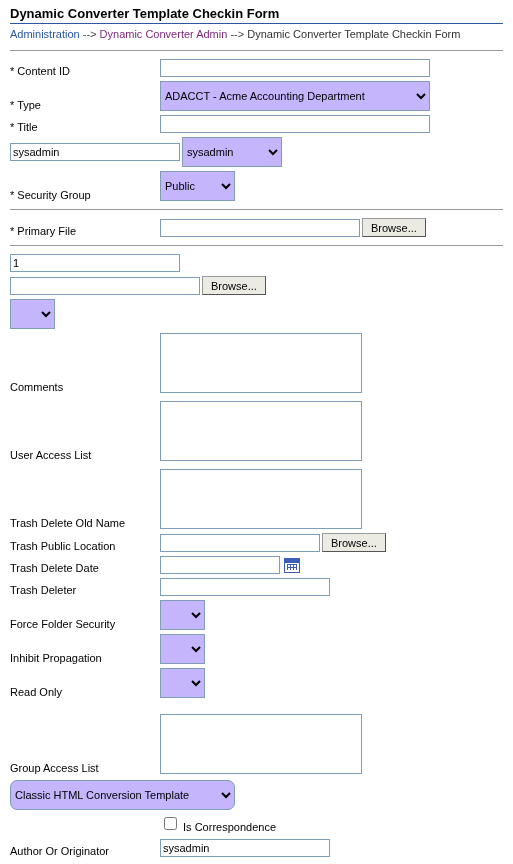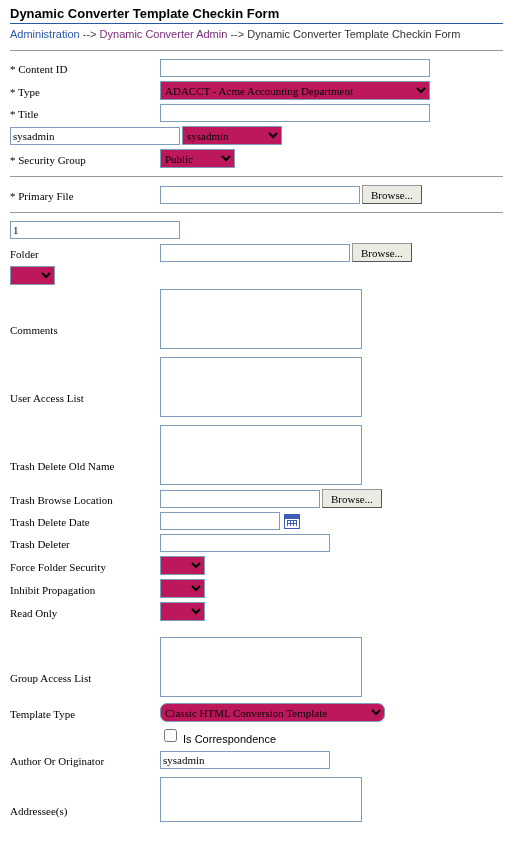--- a/index.html
+++ b/index.html
@@ -31,23 +31,22 @@
   .bc-dc { color: #7b2a7b; }
   .bc-sep { color: #444; }
   .bc-cur { color: #333; }
   hr.sep {
     border: none;
     border-top: 1px solid #999;
     margin: 8px 0;
   }
   .form-row {
     display: flex;
-    align-items: center;
+    align-items: flex-end;
     margin: 4px 0;
-    font-family: Liberation Serif, serif;
   }
   .lbl {
     width: 150px;
     flex-shrink: 0;
     padding-top: 2px;
   }
   .fld {
     flex-grow: 1;
     display: flex;
     align-items: center;
@@ -62,22 +61,22 @@
   }
   .w-full { width: 270px; }
   .w-med { width: 170px; }
   .w-rev { width: 170px; }
   .w-pf { width: 200px; }
   .w-date { width: 120px; }
   select {
     font-family: inherit;
     font-size: 11px;
     border: 1px solid #7f9db9;
-    background: #be185d;
-    height: 19px;
+    background: #c4b5fd;
+    height: 30px;
   }
   .sel-wide { width: 270px; }
   .sel-med { width: 100px; }
   .sel-sm { width: 45px; }
   .sel-tt { width: 225px; border-radius: 7px; }
   textarea {
     font-family: inherit;
     font-size: 11px;
     border: 1px solid #7f9db9;
     resize: none;
@@ -195,21 +194,20 @@
 
 <hr class="sep">
 
 <div class="form-row">
   <div class="fld">
       <input type="text" class="w-rev" value="1" style="">
     </div>
 </div>
 
 <div class="form-row">
-  <div class="lbl">Folder</div>
   <div class="fld">
     <input type="text" style="width: 190px;" value="">
     <button class="btn">Browse...</button>
   </div>
 </div>
 
 <div class="form-row">
   <div class="fld">
     <select class="sel-sm"><option></option></select>
   </div>
@@ -230,21 +228,21 @@
 </div>
 
 <div class="form-row" style="margin-top:8px">
   <div class="lbl" style="padding-top:22px">Trash Delete Old Name</div>
   <div class="fld">
       <textarea style=""></textarea>
     </div>
 </div>
 
 <div class="form-row">
-  <div class="lbl">Trash Browse Location</div>
+  <div class="lbl">Trash Public Location</div>
   <div class="fld">
     <input type="text" style="width: 160px;" value="">
     <button class="btn">Browse...</button>
   </div>
 </div>
 
 <div class="form-row">
   <div class="lbl">Trash Delete Date</div>
   <div class="fld">
     <input type="text" class="w-date" value="" style="">
@@ -281,21 +279,20 @@
 </div>
 
 <div class="form-row" style="margin-top:16px">
   <div class="lbl" style="padding-top:22px">Group Access List</div>
   <div class="fld">
       <textarea style=""></textarea>
     </div>
 </div>
 
 <div class="form-row" style="margin-top:6px">
-  <div class="lbl">Template Type</div>
   <div class="fld">
     <select class="sel-tt">
       <option>Classic HTML Conversion Template</option>
     </select>
   </div>
 </div>
 
 <div class="chk-row">
   <input type="checkbox" id="iscorr" style="">
   <label for="iscorr">Is Correspondence</label>

